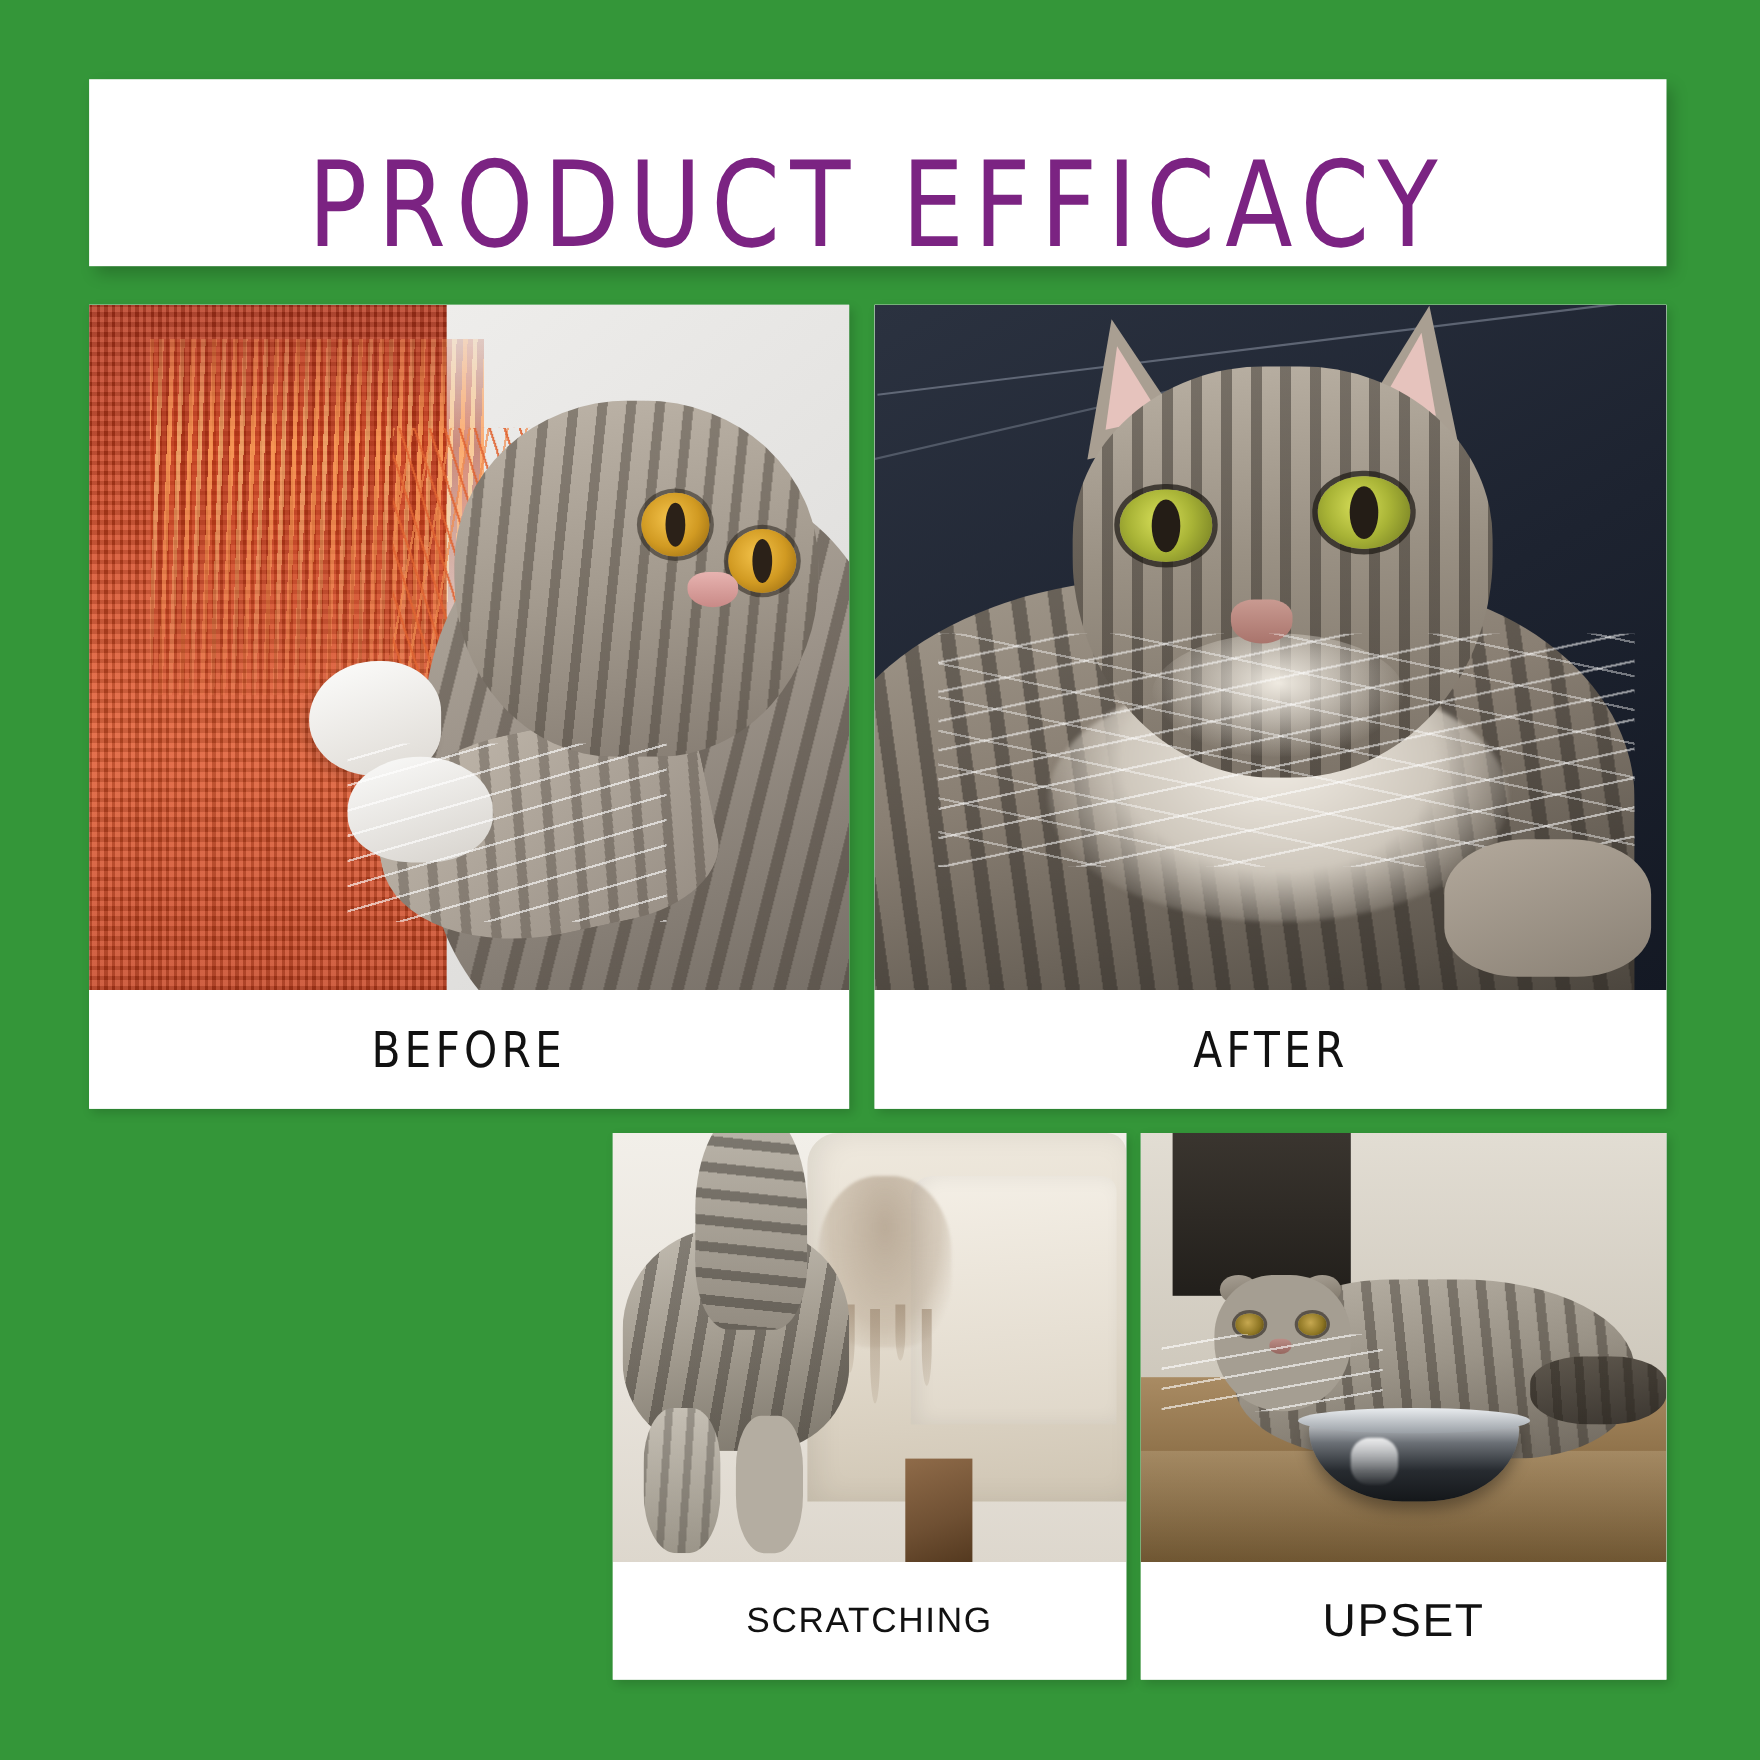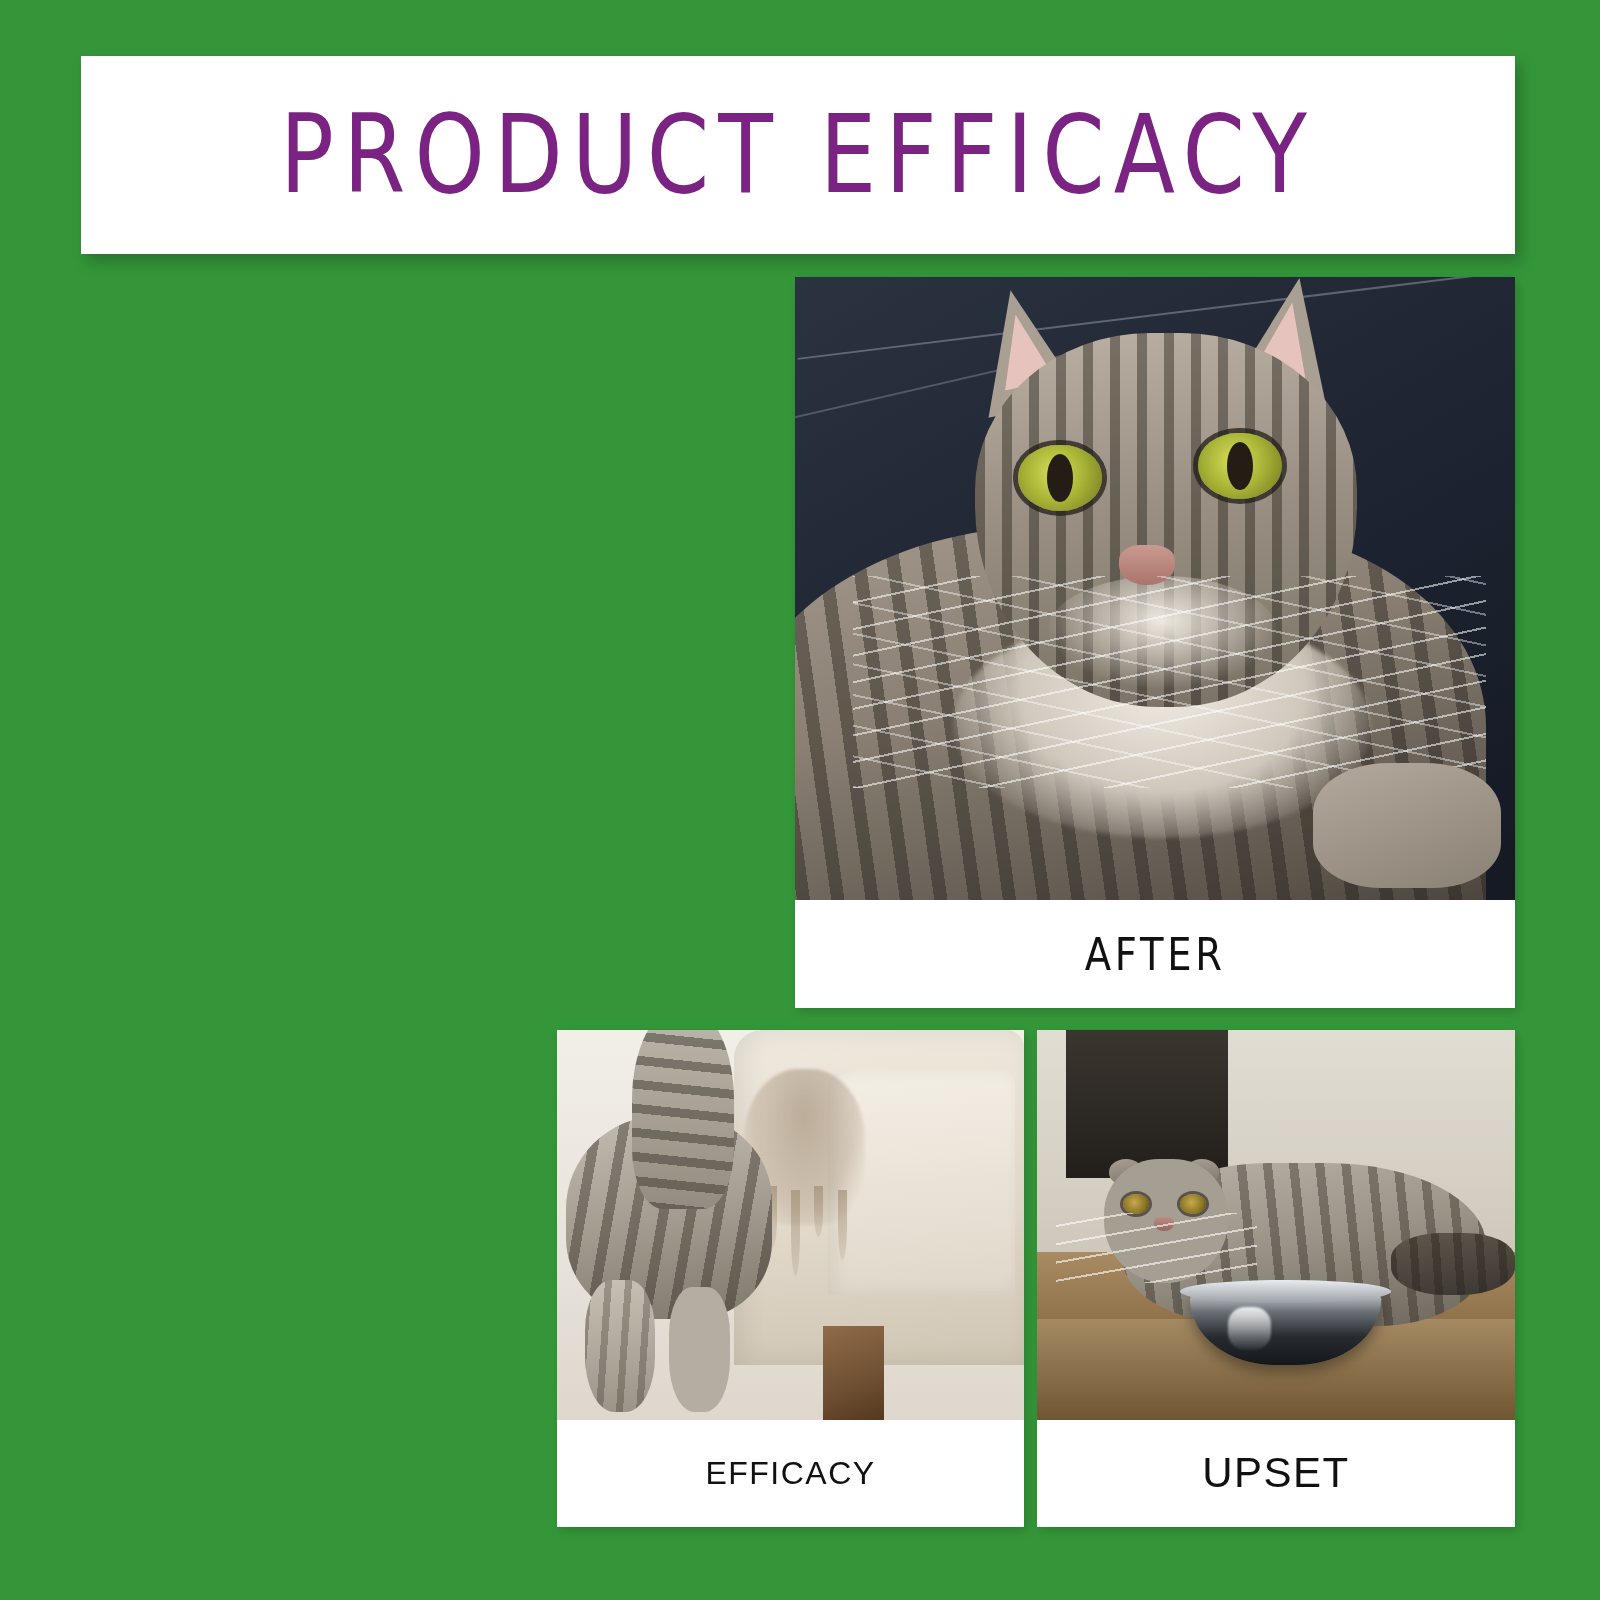--- a/index.html
+++ b/index.html
@@ -19,27 +19,27 @@
   .poster {
     position: absolute;
     inset: 0;
     background: #349639;
   }
 
   
   .header-band {
     position: absolute;
     left: 81px;
-    top: 56px;
+    top: 72px;
     width: 1434px;
-    height: 198px;
+    height: 170px;
     background: #ffffff;
     box-shadow: 6px 8px 14px rgba(0,0,0,0.22);
     display: flex;
-    align-items: center;
+    align-items: flex-end;
     justify-content: center;
   }
 
   .header-title {
     color: #7B2382;
     font-family: "Liberation Sans Narrow", "DejaVu Sans Condensed", "Liberation Sans", sans-serif;
     font-size: 108px;
     font-weight: 400;
     letter-spacing: 10px;
     line-height: 1;
@@ -495,20 +495,46 @@
 </style>
 </head>
 <body>
 
 <div class="poster">
 
   <div class="header-band">
     <div class="header-title">PRODUCT EFFICACY</div>
   </div>
 
+  <div class="card top" id="card-before">
+    <div class="photo">
+      <div class="scene sc-before">
+        <div class="fabric"></div>
+        <div class="fringe"></div>
+        <div class="threads"></div>
+        <div class="cat-body"></div>
+        <div class="leg"></div>
+        <div class="cat-head">
+          <div class="eye eye-l">
+              <div class="pupil"></div>
+            </div>
+          <div class="eye eye-r">
+              <div class="pupil"></div>
+            </div>
+          <div class="nose"></div>
+        </div>
+        <div class="paw"></div>
+        <div class="paw2"></div>
+        <div class="whiskers"></div>
+      </div>
+    </div>
+    <div class="caption">
+      <span>BEFORE</span>
+    </div>
+  </div>
 
   <div class="card top" id="card-after">
     <div class="photo">
       <div class="scene sc-after">
         <div class="sofa-seam"></div>
         <div class="sofa-seam2"></div>
         <div class="body"></div>
         <div class="ruff"></div>
         <div class="ear ear-l"></div>
         <div class="ear ear-r"></div>
@@ -545,21 +571,21 @@
         <div class="drip d4"></div>
         <div class="leg"></div>
         <div class="rump"></div>
         <div class="tail"></div>
         <div class="hindleg"></div>
         <div class="hindleg2"></div>
       </div>
     </div>
     <div class="caption">
       <span>
-        <span>EFFICACY</span><br>
+        <span>SCRATCHING</span><br>
       </span>
     </div>
   </div>
 
   <div class="card bottom" id="card-upset">
     <div class="photo">
       <div class="scene sc-upset">
         <div class="wall"></div>
         <div class="dark-panel"></div>
         <div class="floor"></div>

